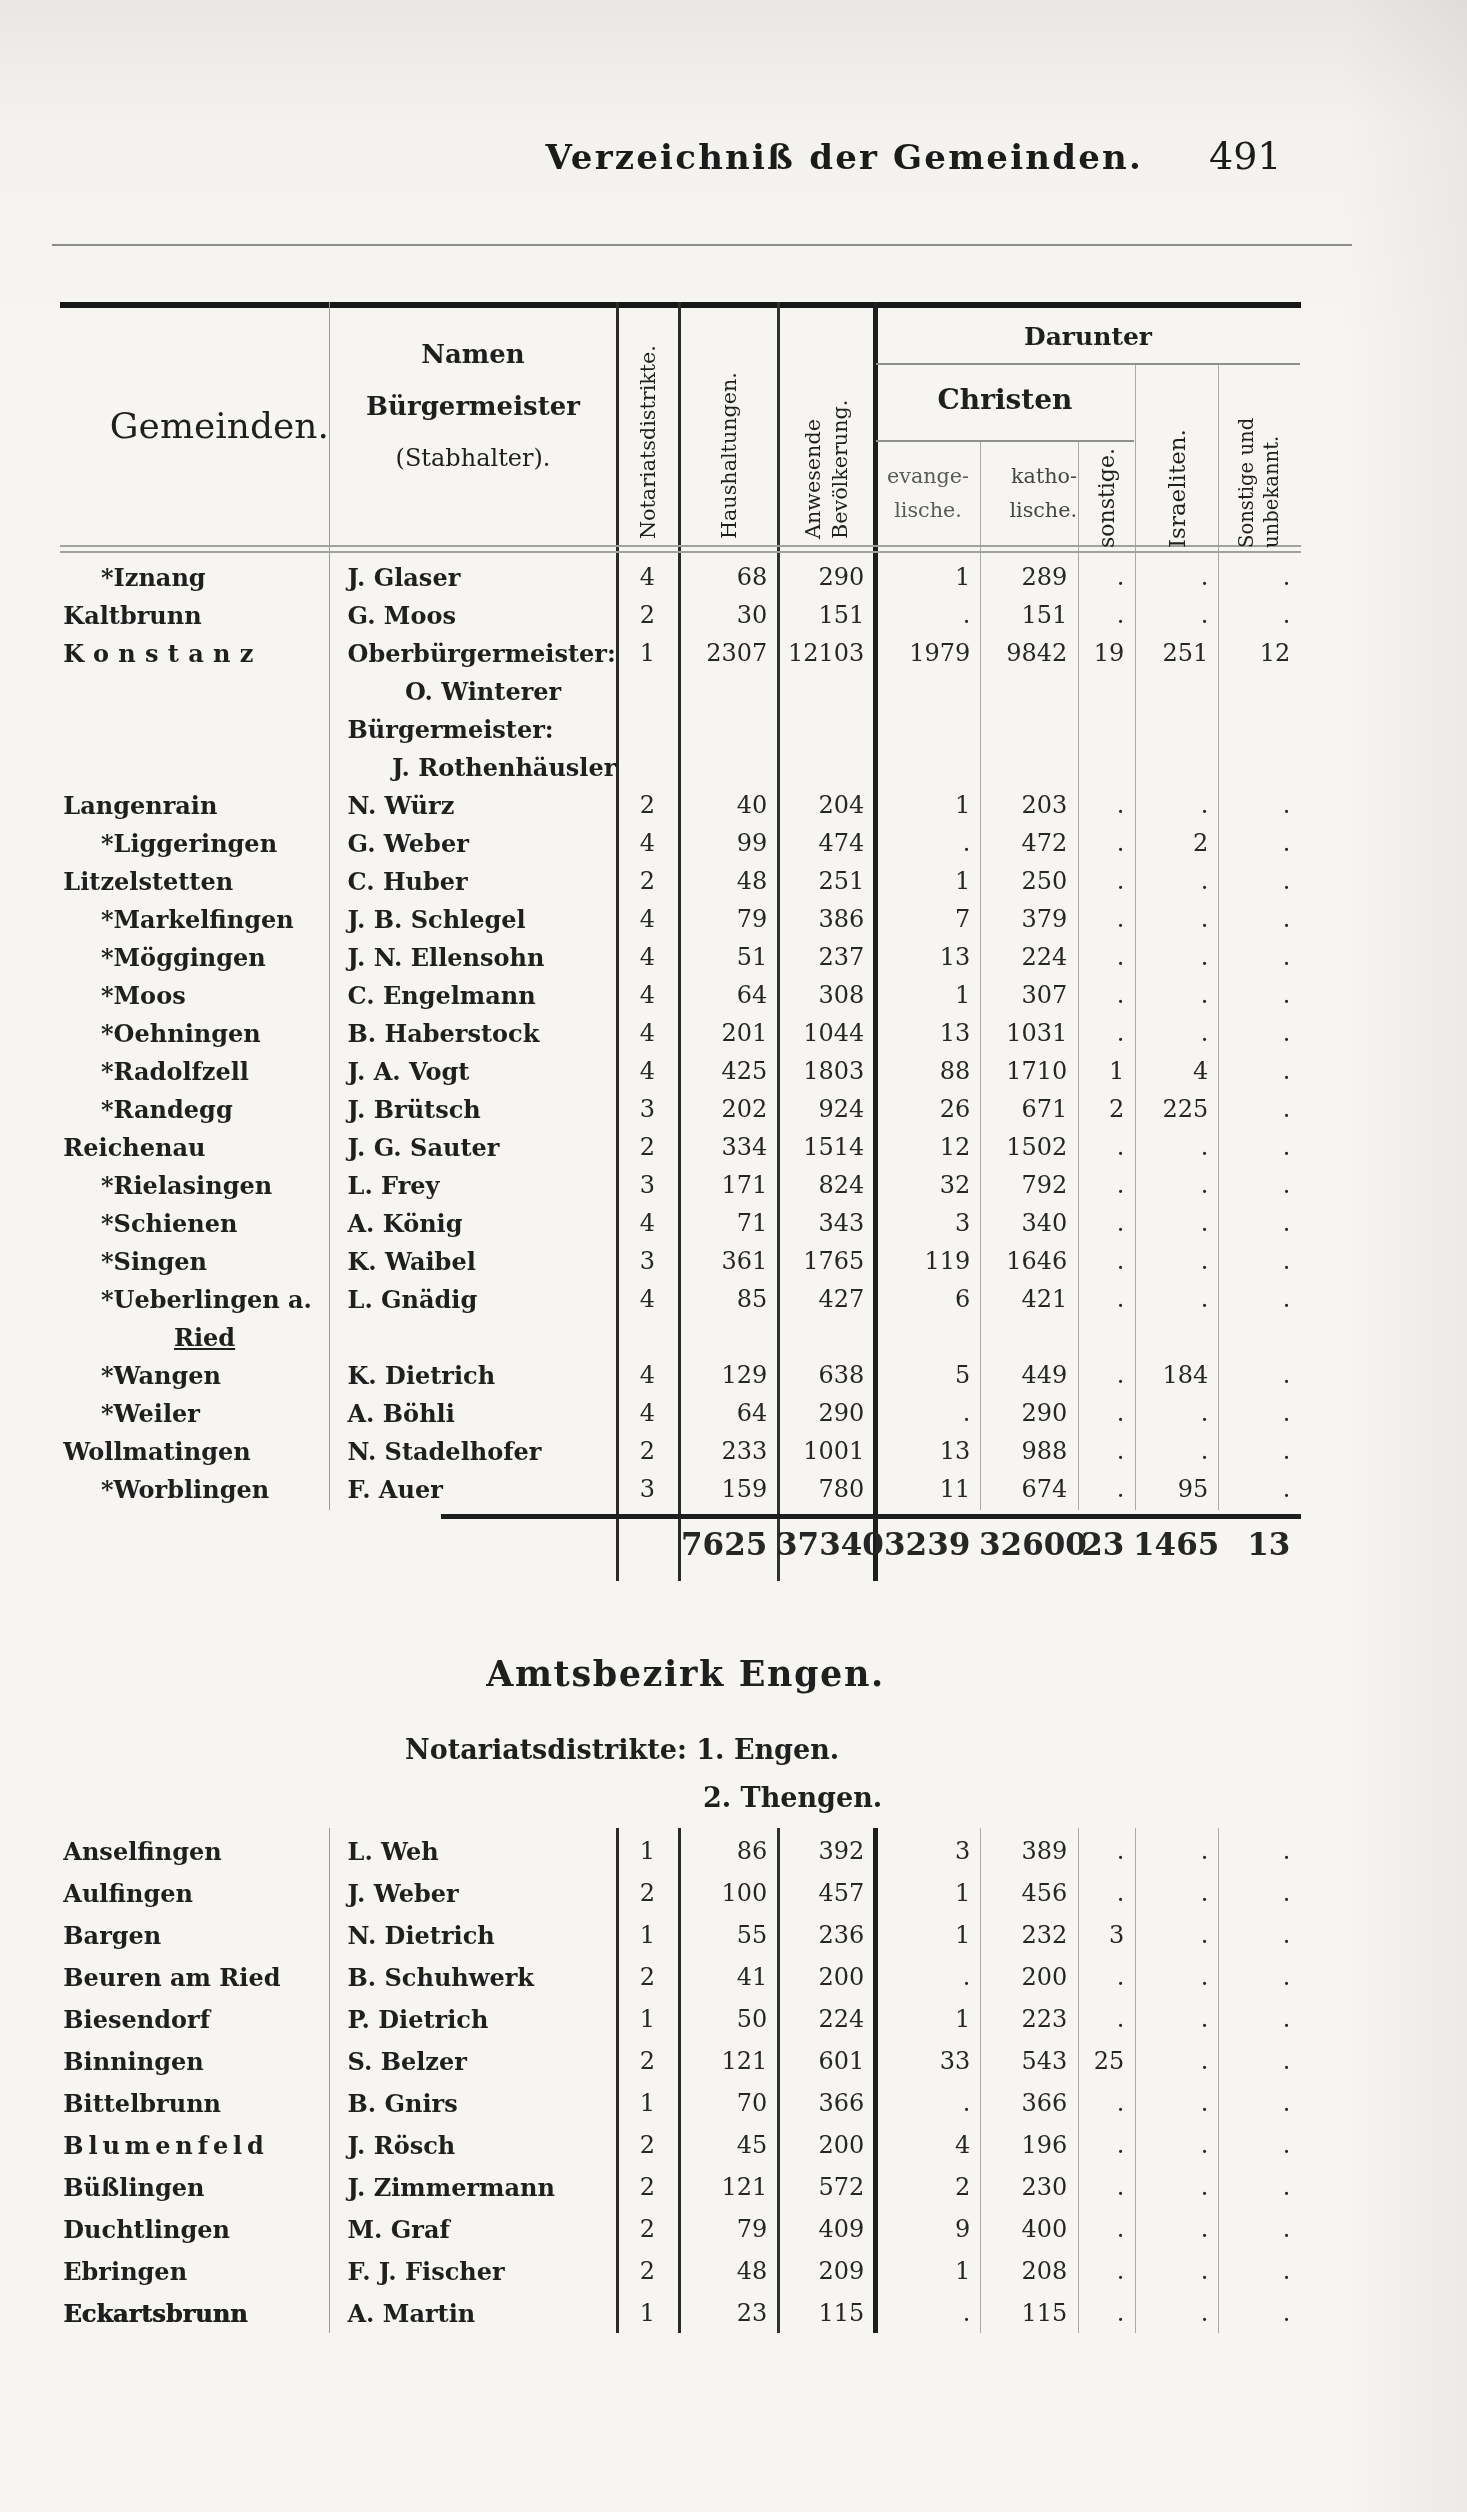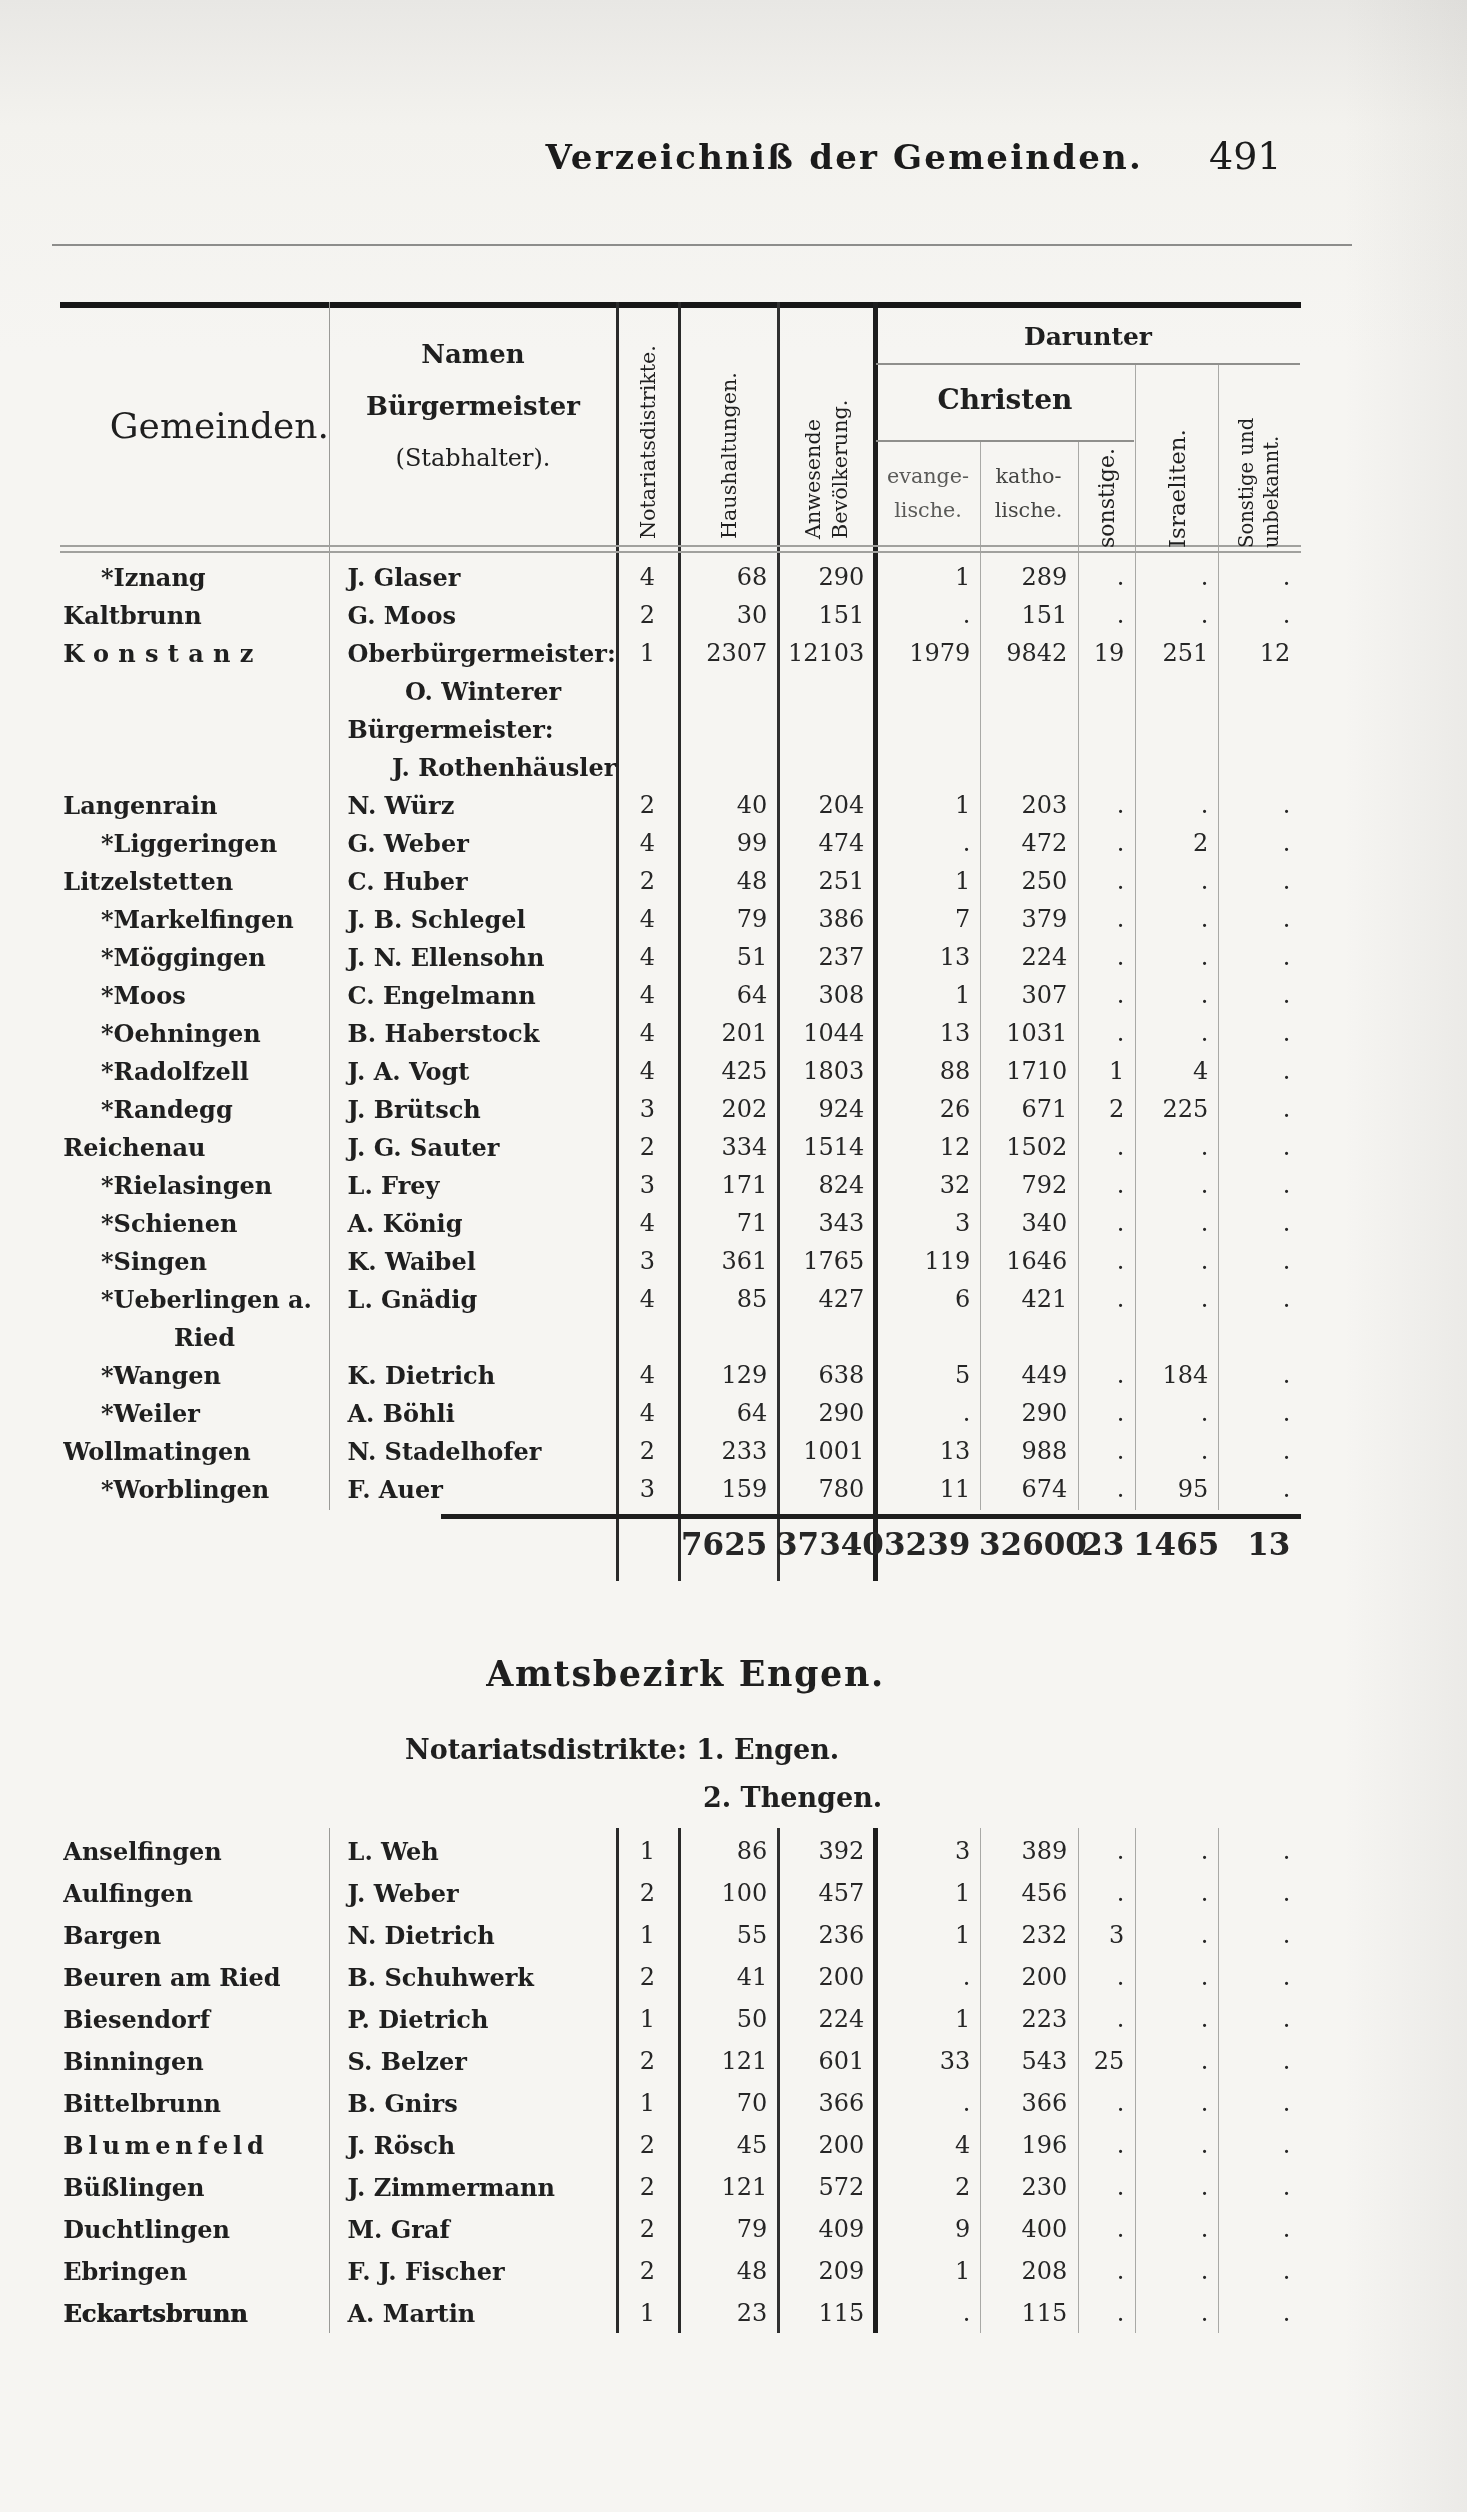--- a/index.html
+++ b/index.html
@@ -57,21 +57,21 @@
   .h-gemeinden { left:0; top:103px; width:269px; text-align:right; font-size:36px; font-weight:400; }
   .h-name { left:269px; top:26px; width:288px; text-align:center; line-height:52px; font-size:24px; }
   .h-name .bld { font-weight:700; font-size:26px; }
   .vtxt { writing-mode:vertical-rl; transform:rotate(180deg); font-size:20.7px; white-space:nowrap; }
   .h-not   { left:559px; top:11px; width:58px; height:226px; display:flex; justify-content:center; }
   .h-haus  { left:621px; top:11px; width:96px; height:226px; display:flex; justify-content:center; }
   .h-bev   { left:720px; top:11px; width:93px; height:226px; display:flex; justify-content:center; gap:3.3px; }
   .h-dar   { left:816px; top:19.6px; width:424px; text-align:center; font-size:25px; font-weight:700; }
   .h-chr   { left:816px; top:81px; width:258px; text-align:center; font-size:28px; font-weight:700; }
   .h-ev    { left:816px; top:157px; width:104px; text-align:center; font-size:20.7px; color:#5a5a58; line-height:34px; }
-  .h-ka    { left:920px; top:157px; width:97px; text-align:center; font-size:20.7px; color:#454543; line-height:34px; }
+  .h-ka    { left:920px; top:157px; width:97px; text-align:right; font-size:20.7px; color:#454543; line-height:34px; }
   .h-so    { left:1018px; top:auto; bottom:9.8px; width:57px; height:141px; display:flex; justify-content:center; }
   .h-is    { left:1075px; top:auto; bottom:9.8px; width:84px; height:180px; display:flex; justify-content:center; }
   .h-un    { left:1158px; top:auto; bottom:9.8px; width:82px; height:196px; display:flex; justify-content:center; gap:2.2px; }
   .h-so .vtxt { font-size:22px; }
   .h-is .vtxt { font-size:23px; }
   .h-un .vtxt { font-size:19.6px; }
 
   
   .rows1 { position:absolute; left:0; top:256px; width:1241px; }
   .rows2 { position:absolute; left:0; top:2.2px;  width:1241px; }
@@ -80,21 +80,21 @@
   .rows1 .tr { height:38px; }
   .rows2 .tr { height:42px; }
   .td { font-size:24px; white-space:nowrap; overflow:visible; }
   .g  { font-weight:700; padding-left:3.3px; }
   .n  { font-weight:700; padding-left:18.5px; }
   .num { text-align:right; padding-right:8.7px; font-weight:400; color:#262626; }
   .dcol { text-align:center; padding-right:0; }
   .g.i1 { padding-left:41px; }
   .n.i2 { padding-left:76px; }
   .n.i1 { padding-left:63px; }
-  .g.i3 { padding-left:114px; }
+  .g.i3 { padding-left:114px;text-decoration:underline; }
   .g.sperr  { letter-spacing:9.3px; }
   .g.sperr2 { letter-spacing:4.9px; }
   .g.heavy  { text-shadow:0.7px 0 0 currentColor; }
   .totals { position:absolute; left:0; top:1219px; width:1241px; height:46px; }
   .totals .tr { height:46px; }
   .totals .num { font-weight:700; font-size:31px; }
 
   
   .engen-heading { position:absolute; left:0; top:1653px; width:1371px; text-align:center;
                    font-size:35px; font-weight:700; letter-spacing:1.6px; }

